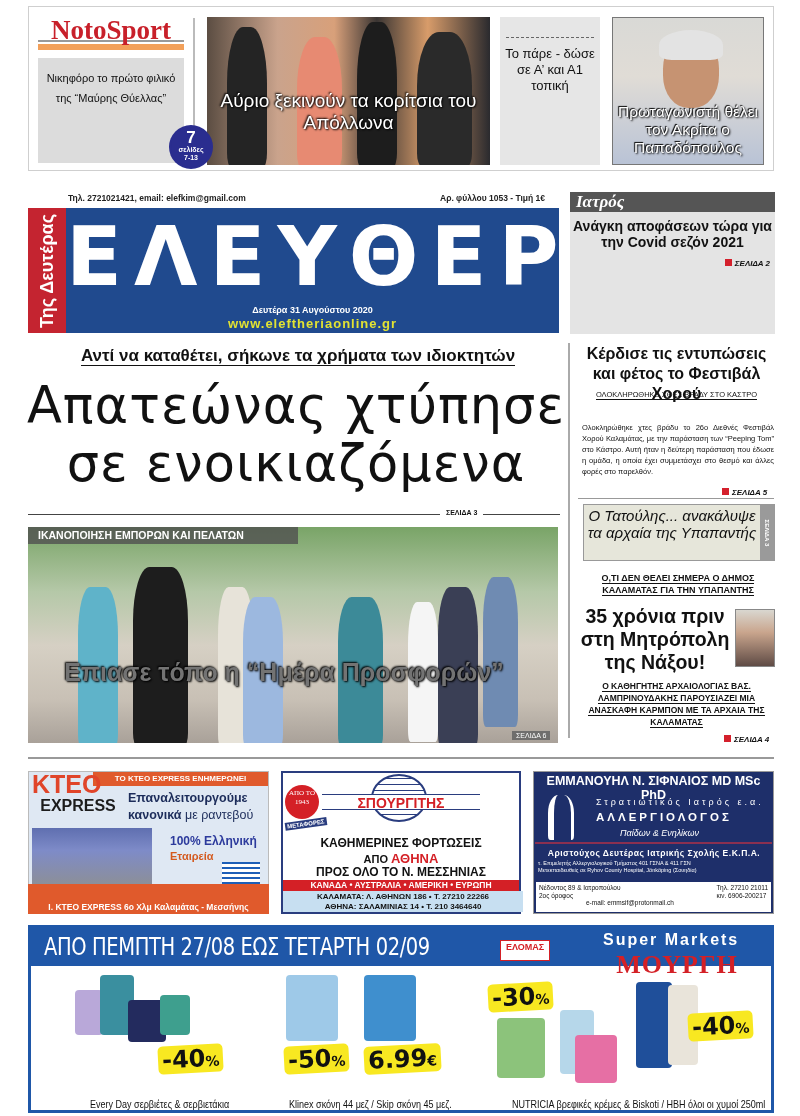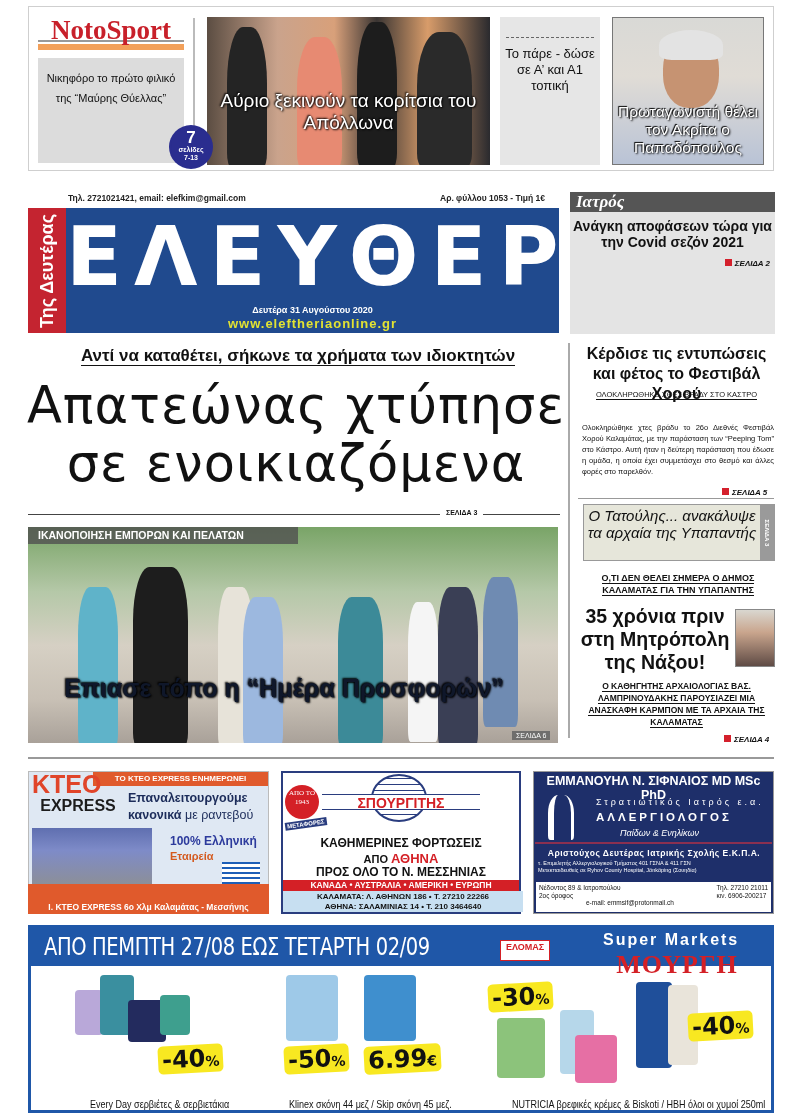--- a/index.html
+++ b/index.html
@@ -42,21 +42,21 @@
 
 #kicker{left:28px;top:346px;width:540px;text-align:center;font-size:17px;font-weight:bold}
 #kicker span{border-bottom:1.5px solid #111}
 #headline{left:20px;top:377px;width:552px;text-align:center;font-size:51px;font-weight:400;line-height:58px;letter-spacing:1px;font-family:"DejaVu Sans",sans-serif}
 #hl-rule{left:28px;top:514px;width:532px;height:1px;background:#444}
 #hl-page{left:440px;top:509px;background:#fff;padding:0 6px;font-size:7px;font-weight:bold}
 
 #photo{left:28px;top:527px;width:530px;height:216px;background:linear-gradient(180deg,#79a467 0%,#b5c8a8 30%,#d6d0c4 55%,#c8c0b5 80%,#a9a199 100%);overflow:hidden}
 #photo .p{position:absolute;border-radius:30% 30% 8% 8%}
 #photo-tag{left:28px;top:527px;width:270px;height:17px;background:rgba(80,80,80,.8);color:#fff;font-size:10.5px;font-weight:bold;padding-left:10px;line-height:17px}
-#photo-cap{left:28px;top:674px;width:512px;text-align:center;color:#0f172a;font-size:25px;font-weight:bold;text-shadow:1px 1px 2px #000,-1px -1px 2px #000}
+#photo-cap{left:28px;top:658px;width:512px;text-align:center;color:#737373;font-size:25px;font-weight:bold;text-shadow:1px 1px 2px #000,-1px -1px 2px #000}
 #photo-page{left:512px;top:731px;background:rgba(100,100,100,.85);color:#fff;font-size:7px;padding:1px 4px}
 
 #col-rule{left:568px;top:343px;width:2px;height:395px;background:#aaa}
 #fest-title{left:574px;top:344px;width:205px;text-align:center;font-size:16px;font-weight:bold;line-height:20px}
 #fest-kick{left:574px;top:390px;width:205px;text-align:center;font-size:7.5px;font-weight:normal}
 #fest-kick span{border-bottom:1px solid #111}
 #fest-text{left:582px;top:422px;width:192px;font-size:7.5px;line-height:11px;text-align:justify}
 #fest-page{left:722px;top:488px}
 #r-rule{left:578px;top:498px;width:196px;height:1px;background:#999}
 #tat{left:583px;top:504px;width:192px;height:57px;background:#e6e6da;border:1px solid #999}

